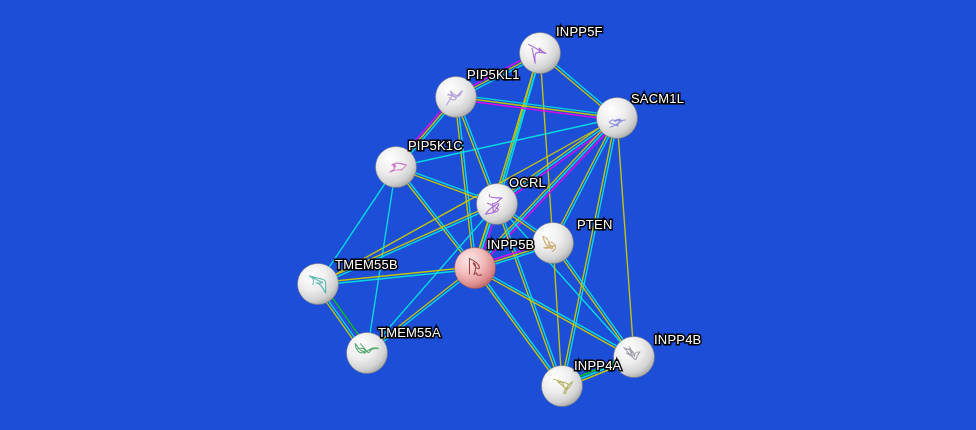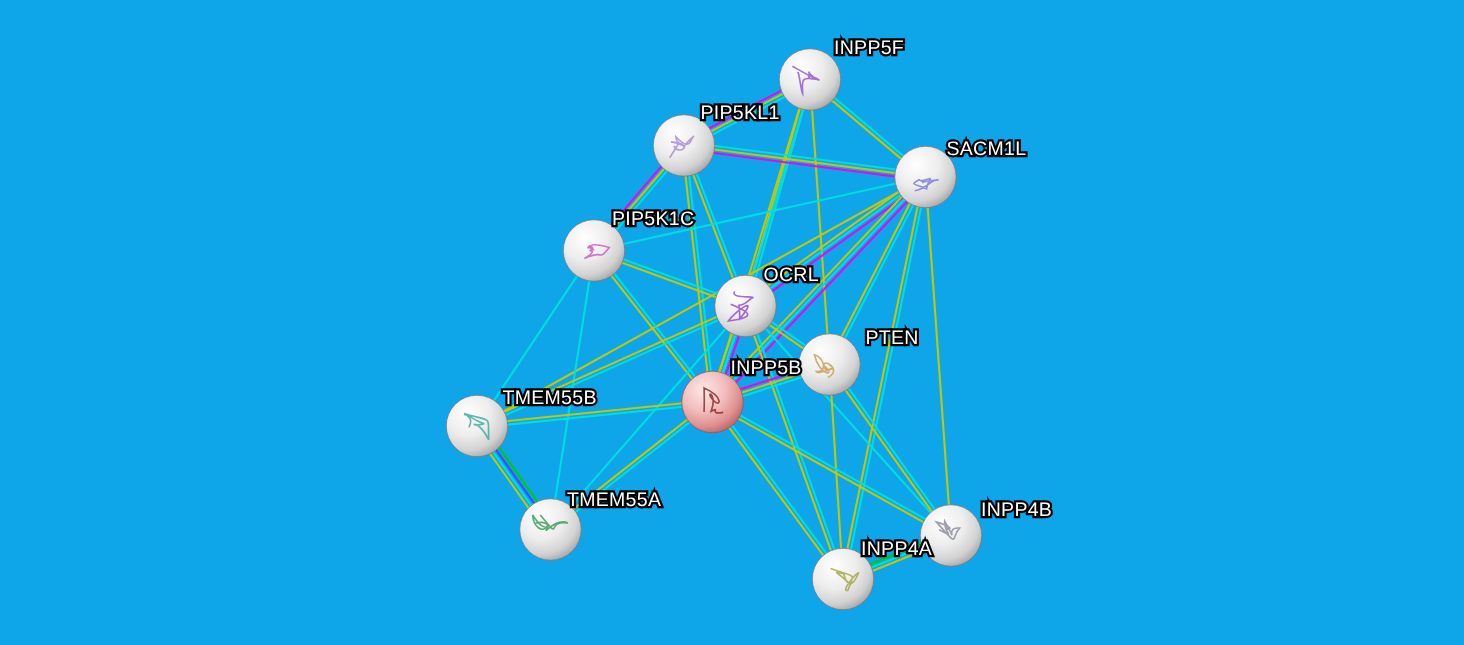--- a/index.html
+++ b/index.html
@@ -4,21 +4,21 @@
 <style>
   html, body {
     margin: 0;
     padding: 0;
     background: #000000;
   }
   .stage {
     position: relative;
     width: 976px;
     height: 430px;
-    background: #0ea5e9;
+    background: #1d4ed8;
     overflow: hidden;
     font-family: "Liberation Sans", sans-serif;
     text-align: center;
   }
   svg text.node-label {
     font-family: "Liberation Sans", sans-serif;
     font-size: 13px;
     font-weight: 400;
     fill: #ffffff;
     stroke: #000000;

